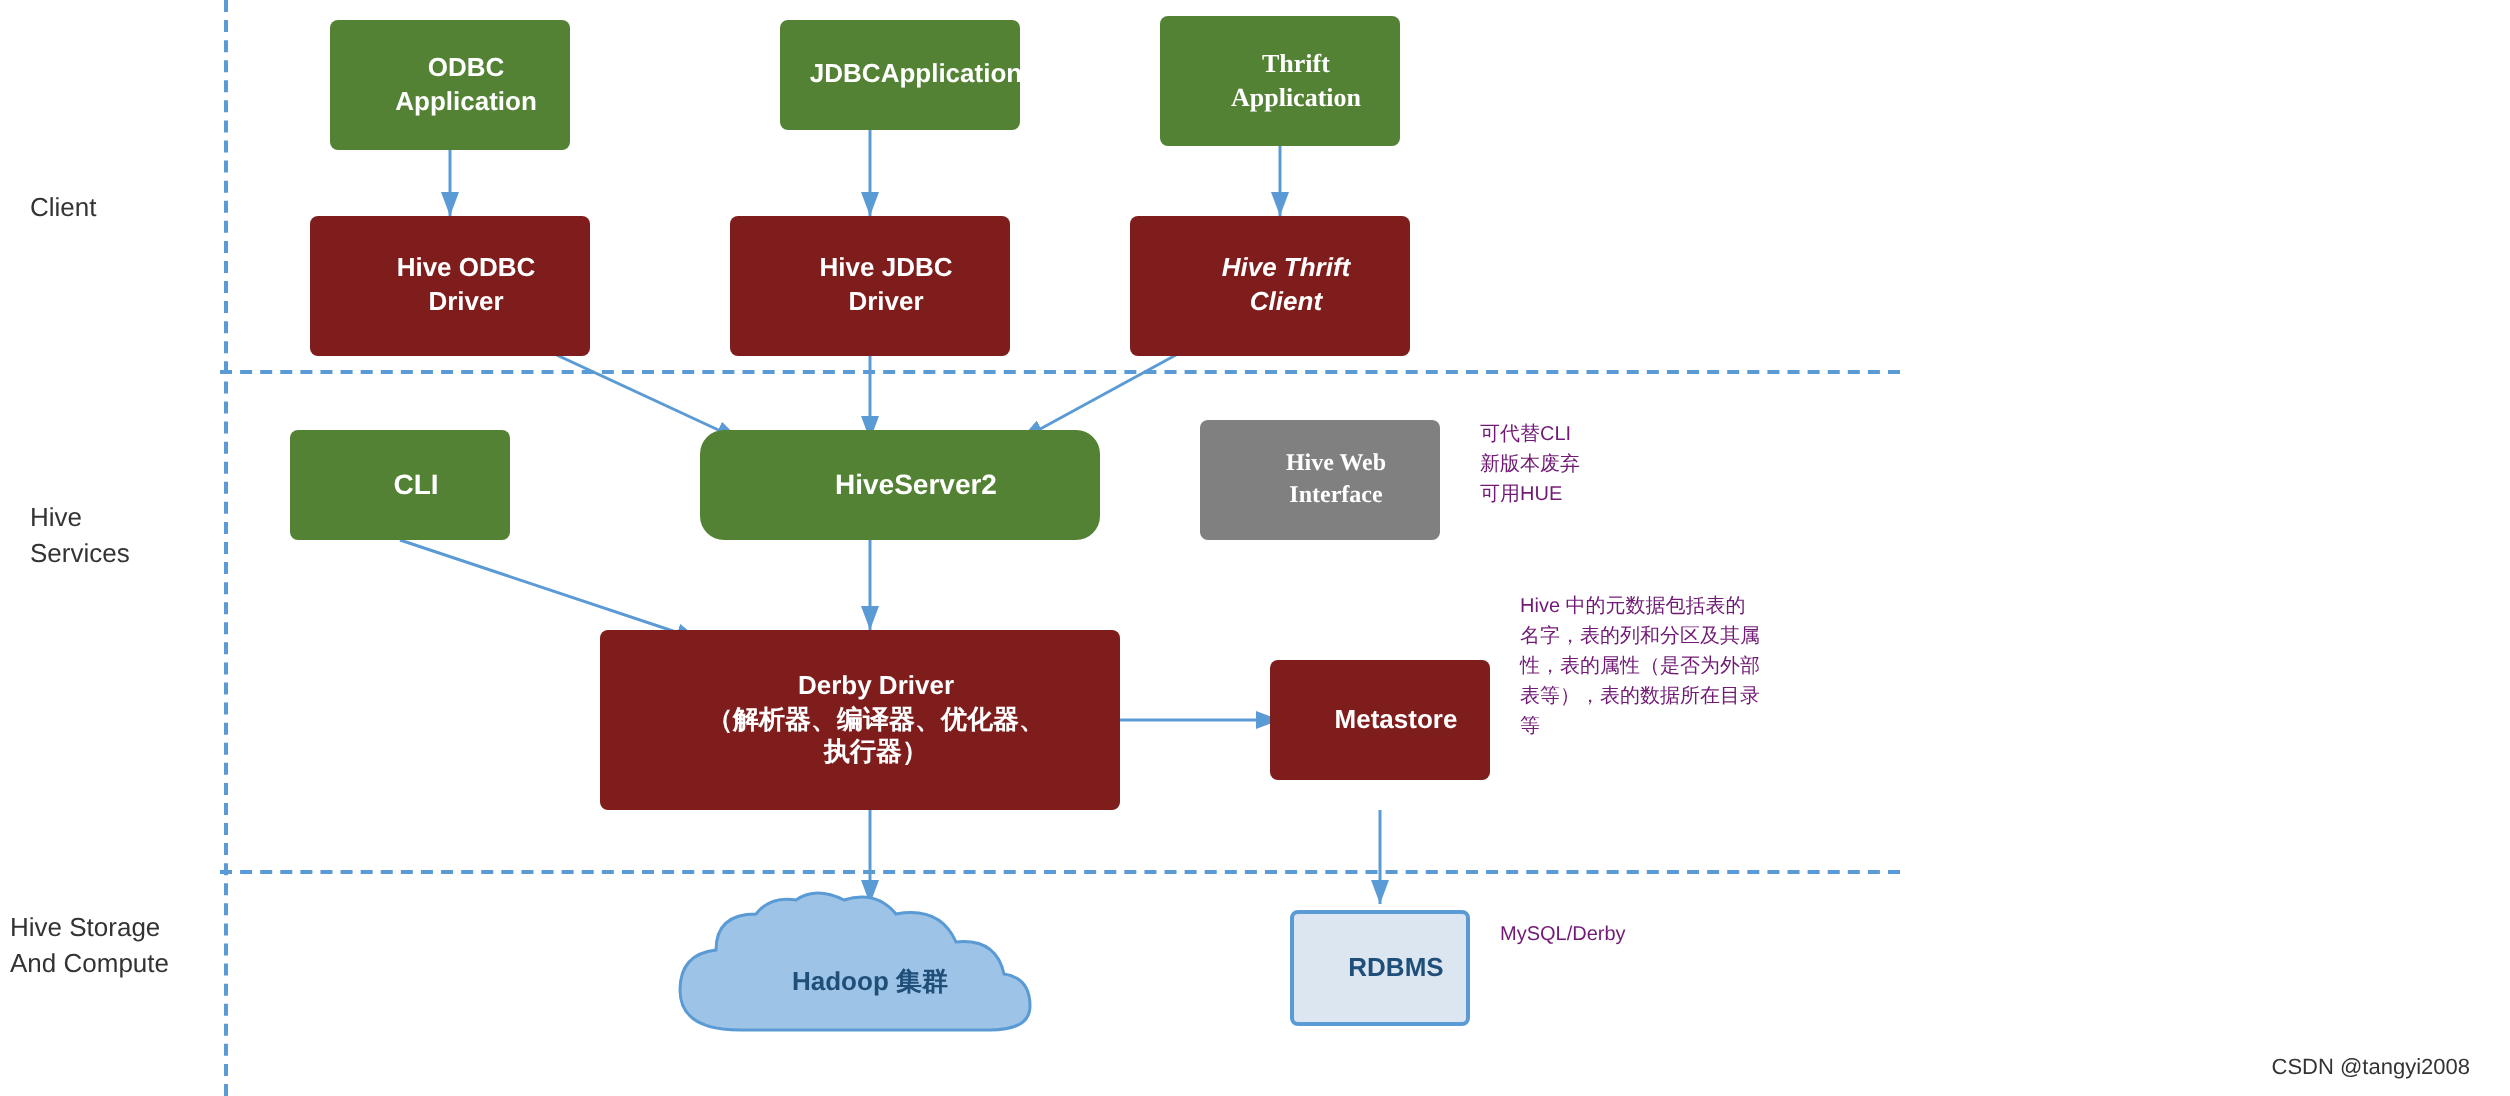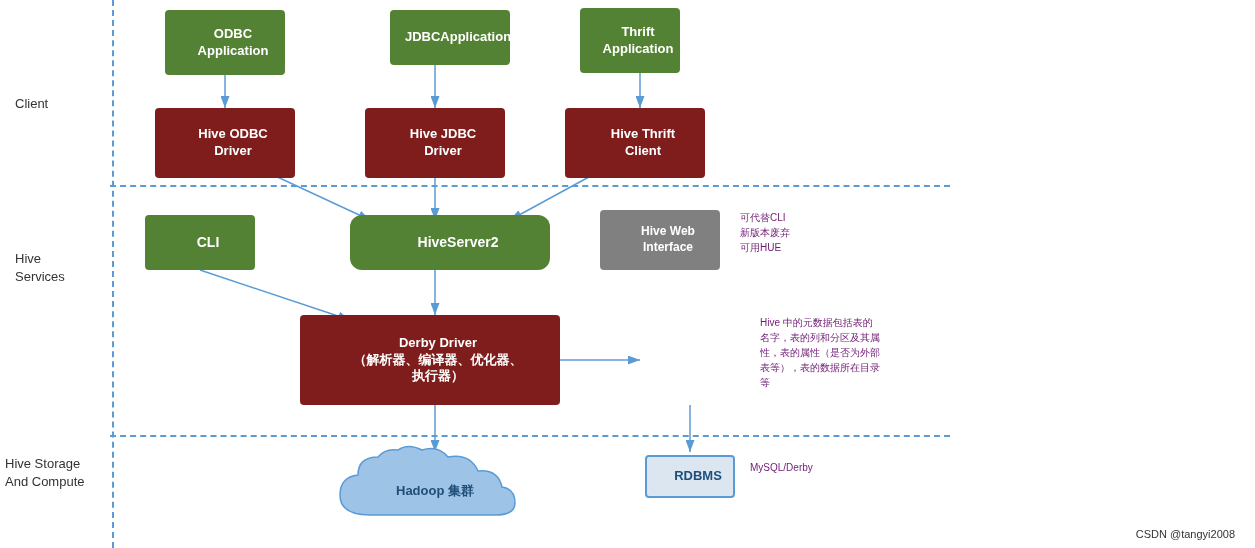--- a/index.html
+++ b/index.html
@@ -141,54 +141,57 @@
   <div style="position:absolute; left:112px; top:0; height:548px; border-left:2px dashed #5b9bd5;"></div>
 
   <div class="box box-green" style="left:165px; top:10px; width:120px; height:65px; font-size:13px;">
     ODBC<br>Application
   </div>
 
   <div class="box box-green" style="left:390px; top:10px; width:120px; height:55px; font-size:13px;">
     JDBCApplication
   </div>
 
-  <div class="box box-green" style="left:580px; top:8px; width:100px; height:65px; font-size:13px;">
+  <div class="box box-green" style="left:580px; top:8px; width:120px; height:65px; font-size:13px;font-family:Liberation Serif, serif;">
     Thrift<br>Application
   </div>
 
   <div class="box box-orange" style="left:155px; top:108px; width:140px; height:70px; font-size:13px;">
     <strong>Hive ODBC<br>Driver</strong>
   </div>
 
   <div class="box box-orange" style="left:365px; top:108px; width:140px; height:70px; font-size:13px;">
     <strong>Hive JDBC<br>Driver</strong>
   </div>
 
-  <div class="box box-orange" style="left:565px; top:108px; width:140px; height:70px; font-size:13px;">
+  <div class="box box-orange" style="left:565px; top:108px; width:140px; height:70px; font-size:13px;font-style:italic;">
     <strong>Hive Thrift<br>Client</strong>
   </div>
 
   <div class="box box-green" style="left:145px; top:215px; width:110px; height:55px; font-size:14px;">
     CLI
   </div>
 
   <div class="box box-green" style="left:350px; top:215px; width:200px; height:55px; font-size:14px;border-radius:12px;">
     HiveServer2
   </div>
 
-  <div class="box box-gray" style="left:600px; top:210px; width:120px; height:60px; font-size:12px;">
+  <div class="box box-gray" style="left:600px; top:210px; width:120px; height:60px; font-size:12px;font-family:Liberation Serif, serif;">
     Hive Web<br>Interface
   </div>
 
   <div class="box box-orange" style="left:300px; top:315px; width:260px; height:90px; font-size:13px;">
     <div><strong>Derby Driver</strong><br>（解析器、编译器、优化器、<br>执行器）</div>
   </div>
 
-
-  <div class="box box-blue-outline" style="left:645px; top:455px; width:90px; height:43px; font-size:13px; font-weight:bold;">
+  <div class="box box-orange" style="left:635px; top:330px; width:110px; height:60px; font-size:13px;">
+    Metastore
+  </div>
+
+  <div class="box box-blue-outline" style="left:645px; top:455px; width:90px; height:58px; font-size:13px; font-weight:bold;">
     RDBMS
   </div>
 
   <svg style="position:absolute; left:330px; top:445px; width:210px; height:90px;" viewBox="0 0 210 90">
 
     <path d="M 40,70 
              Q 10,70 10,50 
              Q 10,32 28,30 
              Q 28,12 48,12 
              Q 55,3 68,5 
@@ -198,21 +201,21 @@
              Q 168,24 172,42 
              Q 185,44 185,58 
              Q 185,70 165,70 Z" fill="#9dc3e6" stroke="#5b9bd5" stroke-width="1.5"></path>
     <text x="105" y="50" text-anchor="middle" fill="#1f4e79" font-size="13" font-family="Arial" font-weight="bold">Hadoop 集群</text>
   </svg>
 
   <div class="annotation" style="left:740px; top:210px; width:150px;">
     可代替CLI<br>新版本废弃<br>可用HUE
   </div>
 
-  <div class="annotation" style="left:760px; top:315px; width:220px;">
+  <div class="annotation" style="left:760px; top:296px; width:220px;">
     Hive 中的元数据包括表的<br>名字，表的列和分区及其属<br>性，表的属性（是否为外部<br>表等），表的数据所在目录<br>等
   </div>
 
   <div class="annotation" style="left:750px; top:460px;">
     MySQL/Derby
   </div>
 
   <div class="annotation-black" style="right:20px; bottom:8px;">
     CSDN @tangyi2008
   </div>

